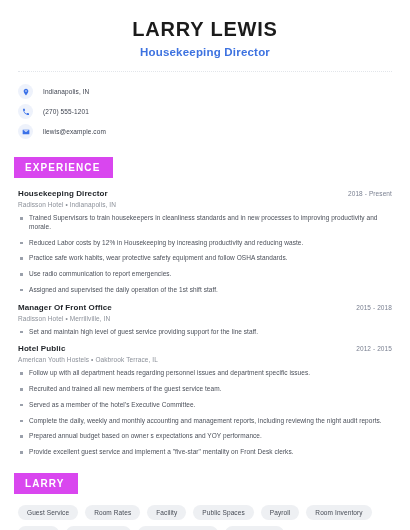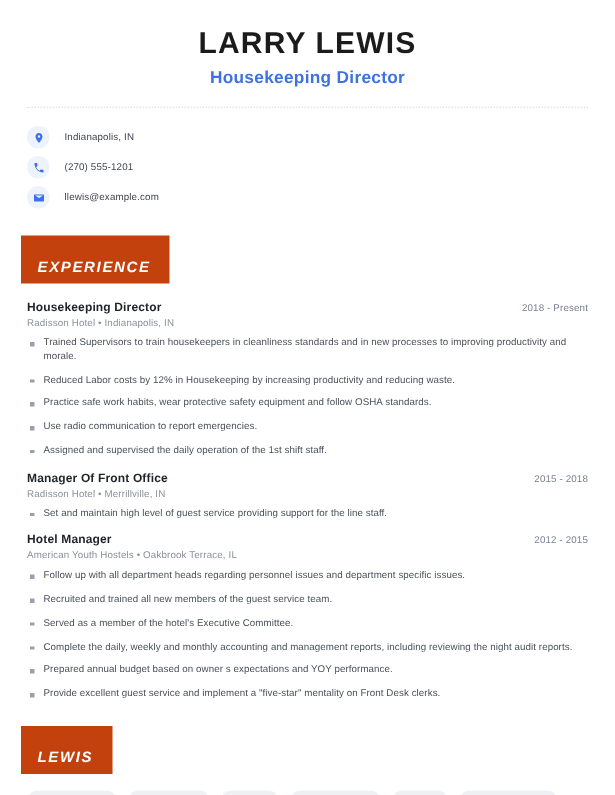--- a/index.html
+++ b/index.html
@@ -72,28 +72,27 @@
   .contact-text {
     font-size: 6.5px;
     color: #3f4450;
     letter-spacing: 0.1px;
   }
 
   
   .section { margin-top: 16px; }
   .section-badge {
     display: inline-block;
-    background: #c2410c;
+    background: #d946ef;
     color: #ffffff;
     font-size: 10px;
     font-weight: bold;
     letter-spacing: 1.1px;
-    padding: 16px 13px 5px 11px;
+    padding: 5px 13px 5px 11px;
     margin-left: -4px;
-    font-style: italic;
   }
 
   
   .jobs { margin-top: 11px; }
   .job { margin-bottom: 8px; }
   .job-head {
     display: flex;
     align-items: baseline;
     justify-content: space-between;
   }
@@ -225,39 +224,39 @@
           <span class="job-dates">2015 - 2018</span>
         </div>
         <div class="job-meta">Radisson Hotel • Merrillville, IN</div>
         <ul class="bullets">
           <li>Set and maintain high level of guest service providing support for the line staff.</li>
         </ul>
       </div>
 
       <div class="job">
         <div class="job-head">
-          <span class="job-role">Hotel Manager</span>
+          <span class="job-role">Hotel Public</span>
           <span class="job-dates">2012 - 2015</span>
         </div>
         <div class="job-meta">American Youth Hostels • Oakbrook Terrace, IL</div>
         <ul class="bullets">
           <li>Follow up with all department heads regarding personnel issues and department specific issues.</li>
           <li>Recruited and trained all new members of the guest service team.</li>
           <li>Served as a member of the hotel's Executive Committee.</li>
           <li>Complete the daily, weekly and monthly accounting and management reports, including reviewing the night audit reports.</li>
           <li>Prepared annual budget based on owner s expectations and YOY performance.</li>
           <li>Provide excellent guest service and implement a "five-star" mentality on Front Desk clerks.</li>
         </ul>
       </div>
 
     </div>
   </div>
 
   <div class="section">
-    <div class="section-badge">LEWIS</div>
+    <div class="section-badge">LARRY</div>
 
     <div class="skills-wrap">
       <span class="skill-chip">Guest Service</span>
       <span class="skill-chip">Room Rates</span>
       <span class="skill-chip">Facility</span>
       <span class="skill-chip">Public Spaces</span>
       <span class="skill-chip">Payroll</span>
       <span class="skill-chip">Room Inventory</span>
       <span class="skill-chip">Resorts</span>
       <span class="skill-chip">Communication</span>

